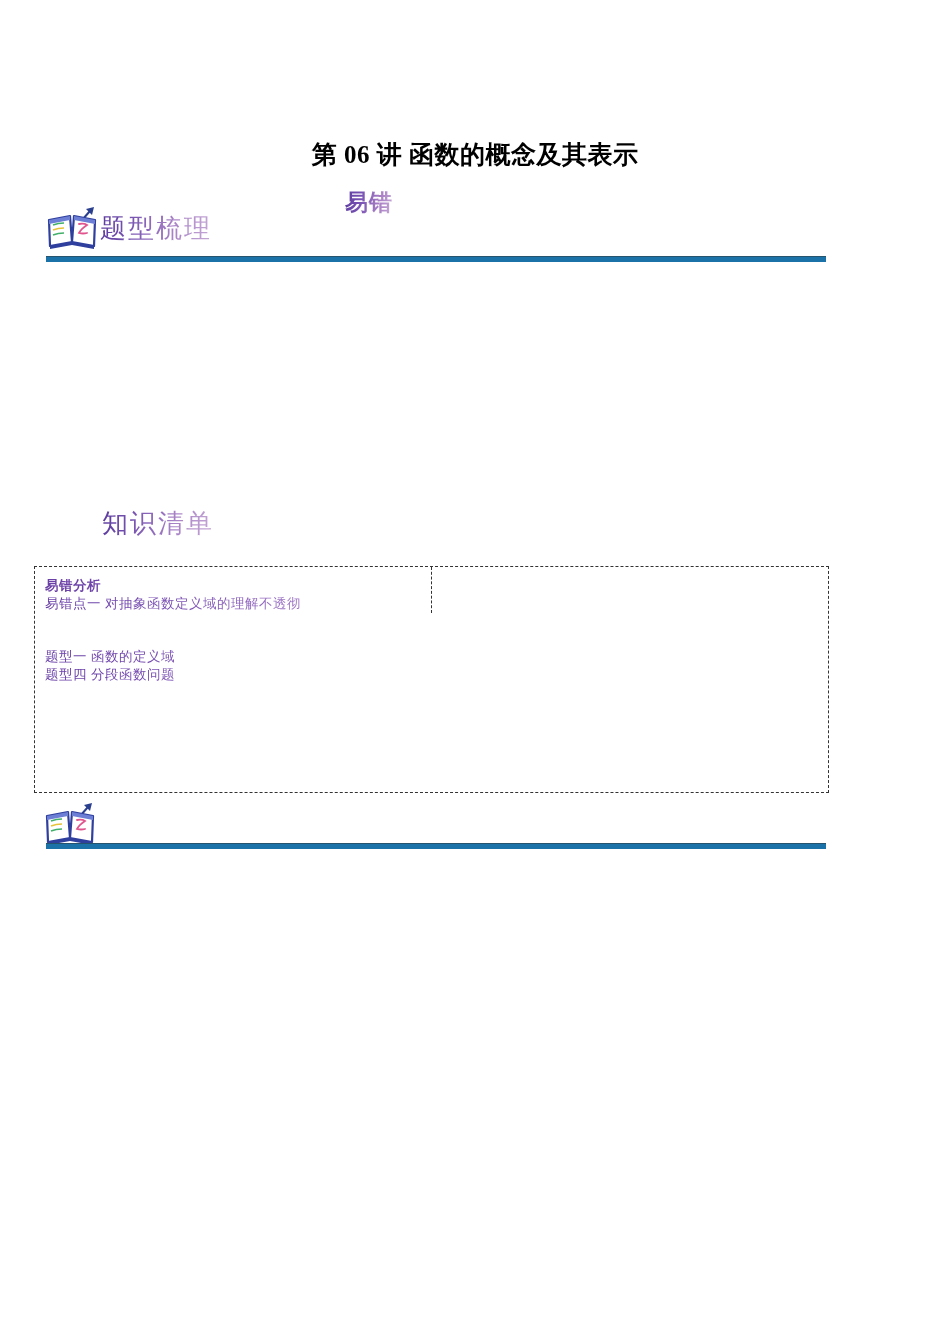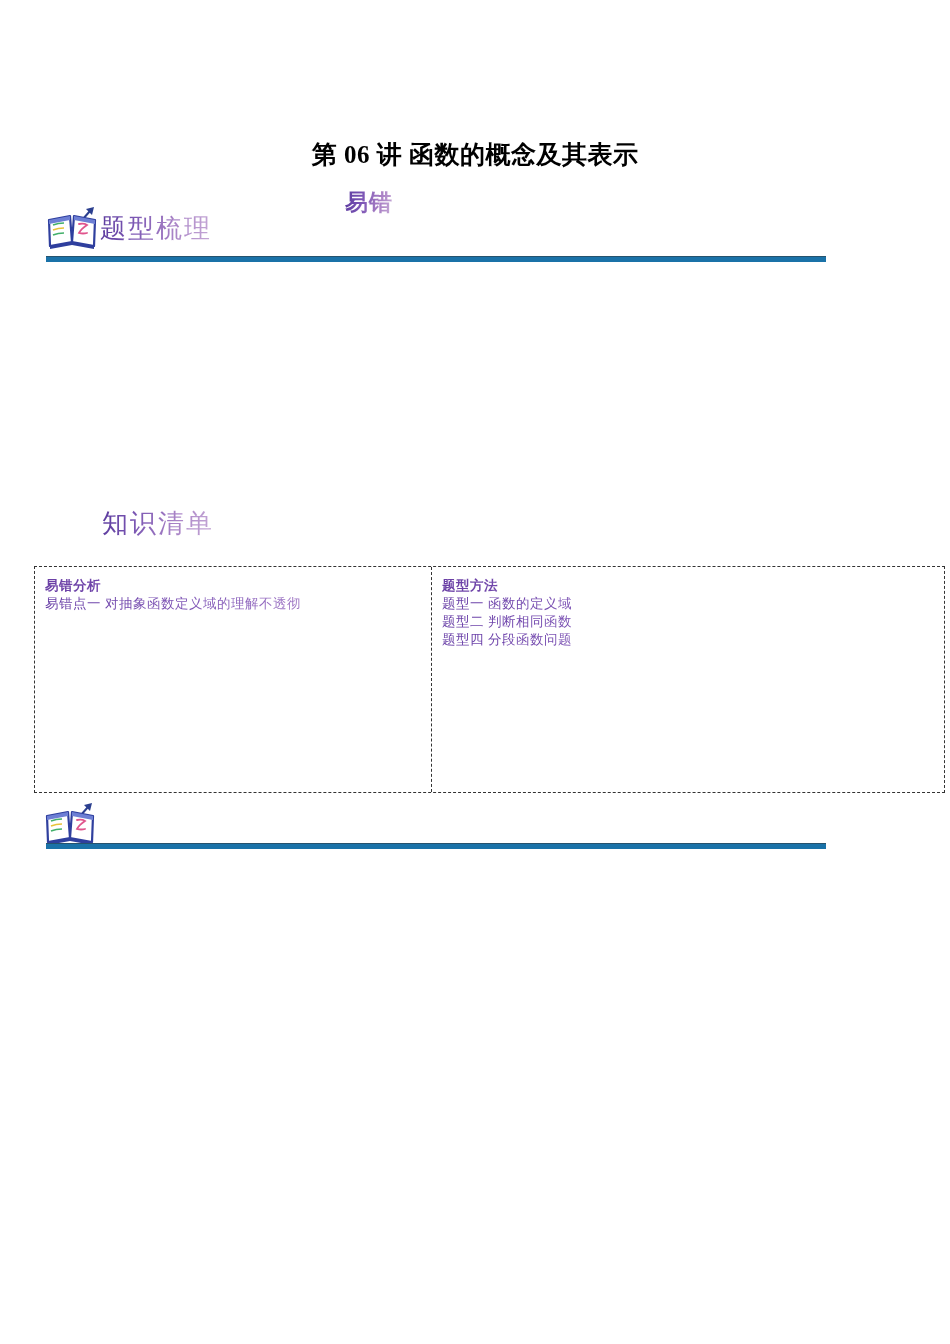--- a/index.html
+++ b/index.html
@@ -81,25 +81,26 @@
     height: 5px;
     background: #1a72a8;
     border-top: 1.5px solid #26536e;
   }
 
   
   .outline-table {
     position: absolute;
     left: 34px;
     top: 566px;
-    width: 911px;
+    width: 795px;
     height: 227px;
     border: 1.4px dashed #333333;
     box-sizing: border-box;
     display: flex;
+    flex-direction: column;
   }
   .outline-cell {
     box-sizing: border-box;
     padding: 8px 0 0 10px;
   }
   .outline-cell.left  { width: 397px; border-right: 1.4px dashed #333333; }
   .outline-cell.right { width: 396px; }
 
   .cell-head {
     font-size: 13.5px;
@@ -156,23 +157,21 @@
   <div class="blue-rule" style="left:46px; top:256px; width:780px;"></div>
 
   <div class="section-heading" style="left:102px; top:506px;">知识清单</div>
 
   <div class="outline-table">
     <div class="outline-cell left">
       <div class="cell-head">易错分析</div>
       <div class="cell-item">易错点一  对抽象函数定义域的理解不透彻</div>
     </div>
     <div class="outline-cell right">
-      <div class="cell-head">题型方法</div>
       <div class="cell-item">题型一  函数的定义域</div>
-      <div class="cell-item">题型二  判断相同函数</div>
       <div class="cell-item">题型四  分段函数问题</div>
     </div>
   </div>
 
   <div class="book-icon" style="left:44px; top:802px;">
     <svg viewBox="0 0 54 44" width="54" height="44" xmlns="http://www.w3.org/2000/svg">
       <path d="M40 3 L48 1 L46 9 Z" fill="#2b3f8f"></path>
       <line x1="44" y1="5" x2="29" y2="22" stroke="#2b3f8f" stroke-width="2"></line>
       <path d="M3 14 L24 10 L26 36 L4 40 Z" fill="#ffffff" stroke="#2f3f9e" stroke-width="2.2" stroke-linejoin="round"></path>
       <path d="M49 14 L28 10 L26 36 L48 40 Z" fill="#ffffff" stroke="#2f3f9e" stroke-width="2.2" stroke-linejoin="round"></path>

